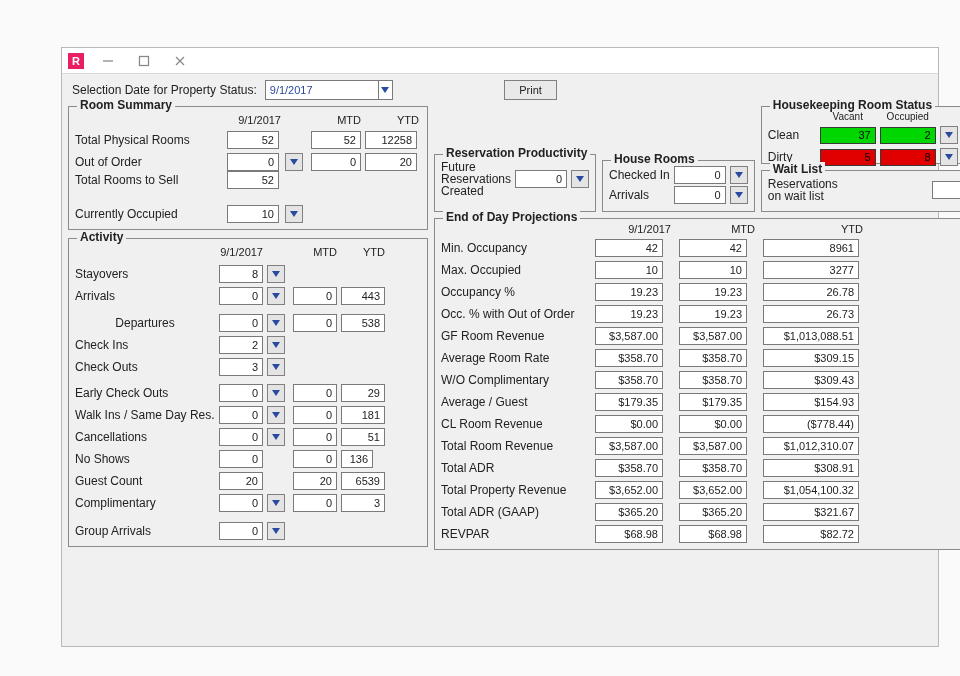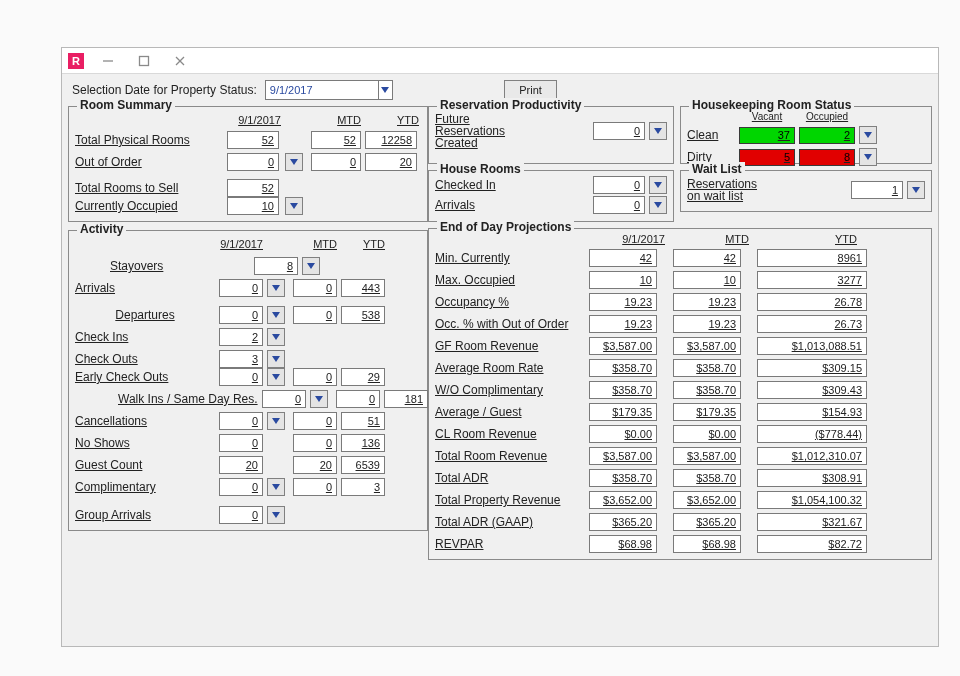--- a/index.html
+++ b/index.html
@@ -46,21 +46,21 @@
   .fieldset > .legend {
     position:absolute; top:-9px; left:8px; background:#f0f0f0; padding:0 3px; font-weight:bold;
   }
   .row { display:flex; align-items:center; height:22px; gap:4px;}
   .row .lbl { flex:1; white-space:nowrap;}
   .valbox {
     border:1px solid #7a7a7a; background:#fff; height:18px; width:52px;
     display:flex; align-items:center; justify-content:flex-end; padding:0 4px; font-size:11px;
   }
   .valbox.w68 { width:68px;}
-  .valbox.w100 { width:110px;}
+  .valbox.w100 { width:96px;}
   .ddbtn {
     width:18px; height:18px; border:1px solid #808080; background:#e4e4e4;
     display:flex; align-items:center; justify-content:center;
   }
   .ddbtn .dd-caret { border-top-color:#2a4aa0;}
   .hk-wrap{ display:grid; grid-template-columns:48px 56px 56px 20px; gap:4px; align-items:center;}
   .hk-head{font-size:10px; text-align:center; white-space:nowrap;}
   .hk-cell{
     border:1px solid #3a3a3a; height:17px; display:flex; justify-content:flex-end; align-items:center; padding:0 4px; font-size:11px; color:#000;
   }
@@ -115,21 +115,21 @@
         <span class="dd">
             <span class="dd-caret"></span>
           </span>
       </span>
       <span class="print-wrap">
         <span class="btn">Print</span>
       </span>
       <span class="spacer"></span>
     </div>
 
-    <div style="display:grid; grid-template-columns: 360px 1fr; text-decoration:underline;">
+    <div style="display:grid; grid-template-columns: 360px 1fr; gap:6px;">
 
       <div class="left-col">
 
         <div class="fieldset">
           <div class="legend">Room Summary</div>
           <div class="room-summary-cols" style="height:18px;">
             <span></span>
             <span class="ah">9/1/2017</span>
             <span></span>
             <span class="ah">MTD</span>
@@ -145,49 +145,49 @@
           </div>
           <div class="room-summary-cols" style="margin-top:4px;">
             <span class="lbl">Out of Order</span>
             <span class="valbox">0</span>
             <span class="ddbtn">
                 <span class="dd-caret"></span>
               </span>
             <span class="valbox" style="width:50px">0</span>
             <span class="valbox">20</span>
           </div>
-          <div class="room-summary-cols" style="margin-top:8px;">
+          <div class="room-summary-cols" style="margin-top:0;">
             <span class="lbl">Total Rooms to Sell</span>
             <span class="valbox">52</span>
             <span></span>
               <span></span>
               <span></span>
           </div>
-          <div class="room-summary-cols" style="margin-top:0;">
+          <div class="room-summary-cols" style="margin-top:16px;">
             <span class="lbl">Currently Occupied</span>
             <span class="valbox">10</span>
             <span class="ddbtn">
                 <span class="dd-caret"></span>
               </span>
             <span></span>
               <span></span>
           </div>
         </div>
 
         <div class="fieldset">
           <div class="legend">Activity</div>
           <div class="activity-cols" style="height:18px;">
             <span></span>
             <span class="ah">9/1/2017</span>
             <span></span>
             <span class="ah">MTD</span>
             <span class="ah">YTD</span>
           </div>
           <div id="activity-body">
-              <div class="activity-cols" style="margin-top: 4px; margin-left: 35px;">
+              <div class="activity-cols" style="margin-top: 4px;">
                 <span class="lbl">Stayovers</span>
                 <span class="valbox" style="width:44px">8</span>
                 <span class="ddbtn">
                   <span class="dd-caret"></span>
                 </span>
                 <span></span>
                 <span></span>
               </div>
               <div class="activity-cols" style="margin-top: 4px;">
                 <span class="lbl">Arrivals</span>
@@ -218,30 +218,30 @@
               </div>
               <div class="activity-cols" style="margin-top: 4px;">
                 <span class="lbl">Check Outs</span>
                 <span class="valbox" style="width:44px">3</span>
                 <span class="ddbtn">
                   <span class="dd-caret"></span>
                 </span>
                 <span></span>
                 <span></span>
               </div>
-              <div class="activity-cols" style="margin-top: 0;">
+              <div class="activity-cols" style="margin-top: 8px;">
                 <span class="lbl">Early Check Outs</span>
                 <span class="valbox" style="width:44px">0</span>
                 <span class="ddbtn">
                   <span class="dd-caret"></span>
                 </span>
                 <span class="valbox" style="width:44px">0</span>
                 <span class="valbox" style="width:44px">29</span>
               </div>
-              <div class="activity-cols" style="margin-top: 4px; margin-left: 43px;">
+              <div class="activity-cols" style="margin-top: 4px;">
                 <span class="lbl">Walk Ins / Same Day Res.</span>
                 <span class="valbox" style="width:44px">0</span>
                 <span class="ddbtn">
                   <span class="dd-caret"></span>
                 </span>
                 <span class="valbox" style="width:44px">0</span>
                 <span class="valbox" style="width:44px">181</span>
               </div>
               <div class="activity-cols" style="margin-top: 4px;">
                 <span class="lbl">Cancellations</span>
@@ -250,21 +250,21 @@
                   <span class="dd-caret"></span>
                 </span>
                 <span class="valbox" style="width:44px">0</span>
                 <span class="valbox" style="width:44px">51</span>
               </div>
               <div class="activity-cols" style="margin-top: 4px;">
                 <span class="lbl">No Shows</span>
                 <span class="valbox" style="width:44px">0</span>
                 <span></span>
                 <span class="valbox" style="width:44px">0</span>
-                <span class="valbox" style="width:44px">136</span>
+                <span class="valbox" style="width:32px">136</span>
               </div>
               <div class="activity-cols" style="margin-top: 4px;">
                 <span class="lbl">Guest Count</span>
                 <span class="valbox" style="width:44px">20</span>
                 <span></span>
                 <span class="valbox" style="width:44px">20</span>
                 <span class="valbox" style="width:44px">6539</span>
               </div>
               <div class="activity-cols" style="margin-top: 4px;">
                 <span class="lbl">Complimentary</span>
@@ -285,21 +285,21 @@
                 <span></span>
               </div>
             </div>
         </div>
       </div>
 
       <div style="display:flex; flex-direction:column; gap:6px;">
 
         <div style="display:grid; grid-template-columns:1fr 252px; gap:6px;">
 
-          <div style="display:flex; flex-direction:column; gap:6px;">
+          <div style="display:flex; flex-direction:row; gap:6px;align-items:flex-end;">
 
             <div class="fieldset" style="height:58px;">
               <div class="legend">Reservation Productivity</div>
               <div class="row" style="height:40px;">
                 <span class="lbl" style="white-space:pre-line; line-height:12px;">Future
 Reservations
 Created</span>
                 <span class="valbox">0</span>
                 <span class="ddbtn">
                     <span class="dd-caret"></span>
@@ -367,21 +367,21 @@
         <div class="fieldset">
           <div class="legend">End of Day Projections</div>
           <div class="eod">
             <span class="head first"></span>
             <span class="head">9/1/2017</span>
             <span class="head">MTD</span>
             <span class="head">YTD</span>
           </div>
           <div id="eod-body" style="display:flex; flex-direction:column; gap:4px; margin-top:4px;">
               <div class="eod">
-                <span>Min. Currently</span>
+                <span>Min. Occupancy</span>
                 <span class="valbox w68">42</span>
                 <span class="valbox w68">42</span>
                 <span class="valbox w100">8961</span>
               </div>
               <div class="eod">
                 <span>Max. Occupied</span>
                 <span class="valbox w68">10</span>
                 <span class="valbox w68">10</span>
                 <span class="valbox w100">3277</span>
               </div>

